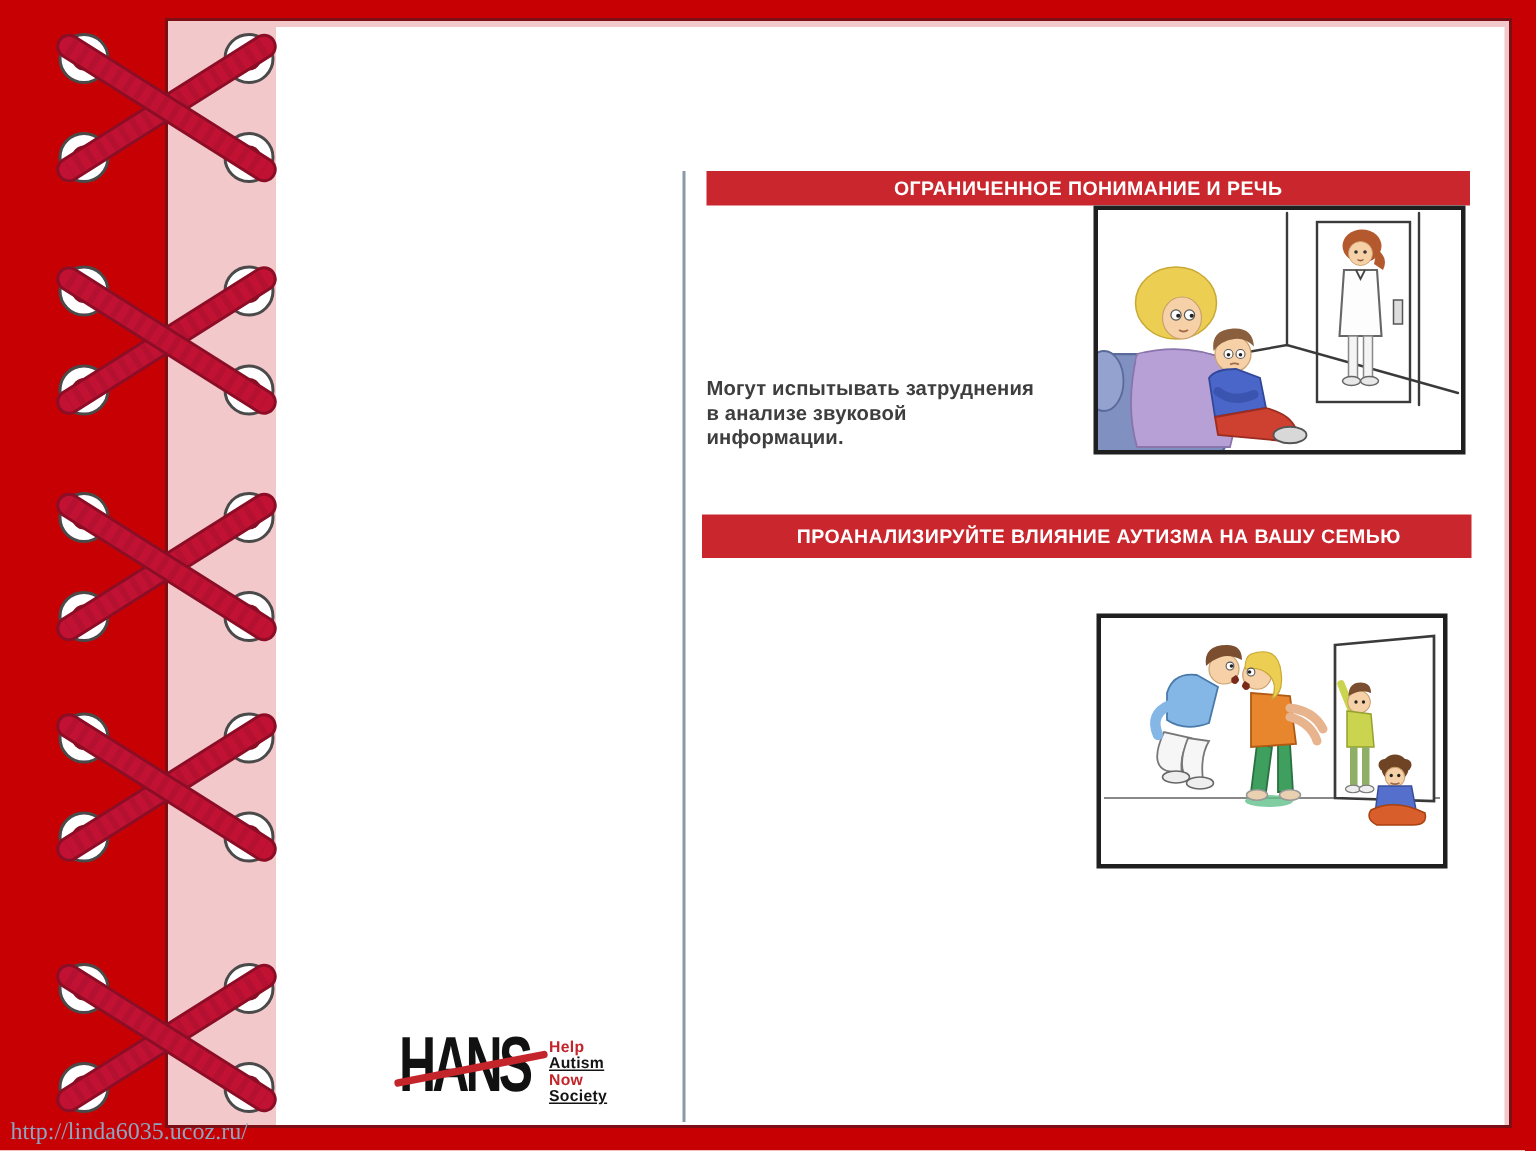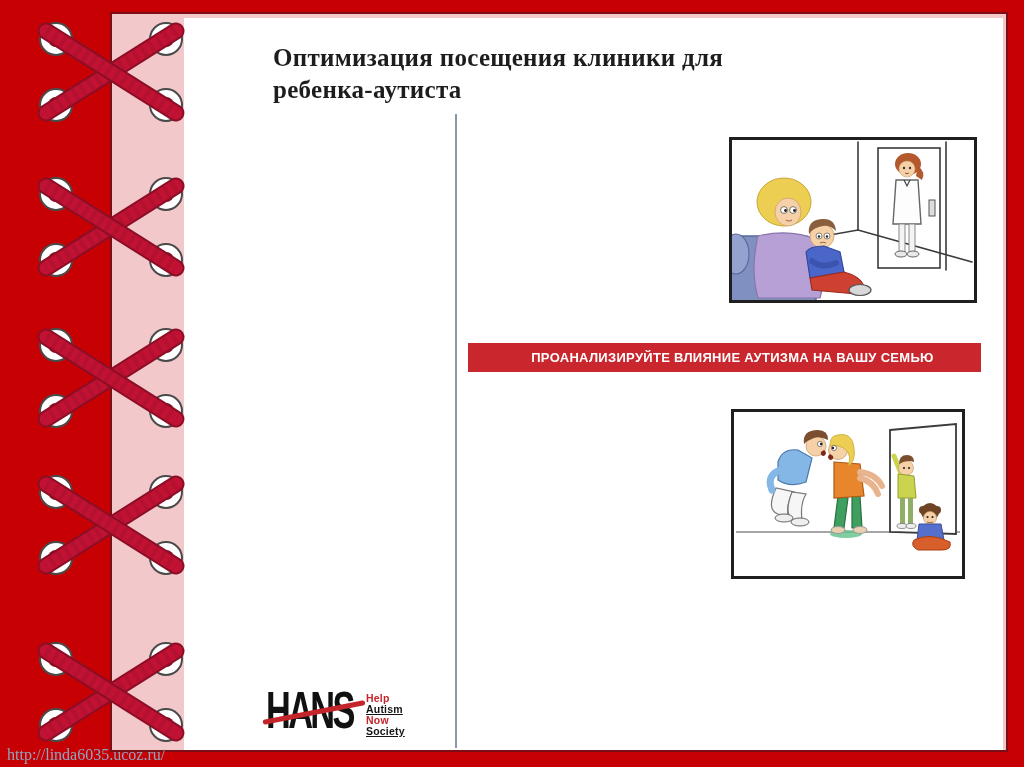--- a/index.html
+++ b/index.html
@@ -53,25 +53,27 @@
 </head>
 <body>
 
 <div class="canvas">
 
   <div class="page">
     <div class="spine"></div>
     <div class="white-area"></div>
   </div>
 
-  <div class="page-title">Оптимизация посещения клиники для
-ребенка-аутиста</div>
 
   <div class="vline"></div>
 
+  <div class="banner banner-1">ОГРАНИЧЕННОЕ ПОНИМАНИЕ И РЕЧЬ</div>
+  <div class="para para-1b">Могут испытывать затруднения
+в анализе звуковой
+информации.</div>
 
   <div class="illus illus-1">
     <svg viewBox="0 0 242 160">
       <g stroke="#3a3a3a" stroke-width="1.6" fill="none" stroke-linecap="round">
         <line x1="126" y1="2" x2="126" y2="90"></line>
         <polyline points="2,112 126,90 240,122"></polyline>
         <rect x="146" y="8" width="62" height="120"></rect>
         <line x1="214" y1="2" x2="214" y2="130"></line>
       </g>
       <rect x="197" y="60" width="6" height="16" fill="#ddd" stroke="#555" stroke-width="1"></rect>

